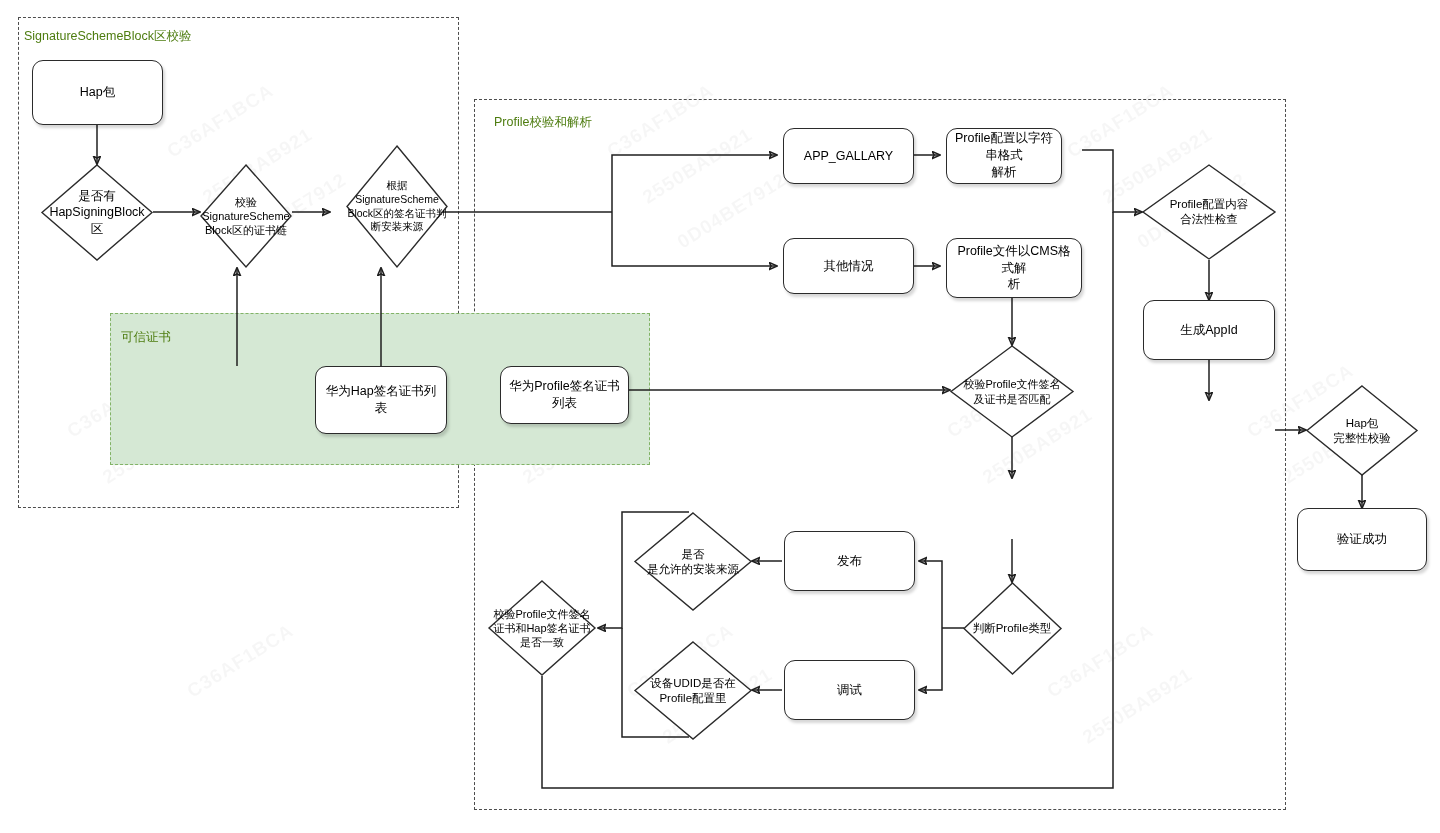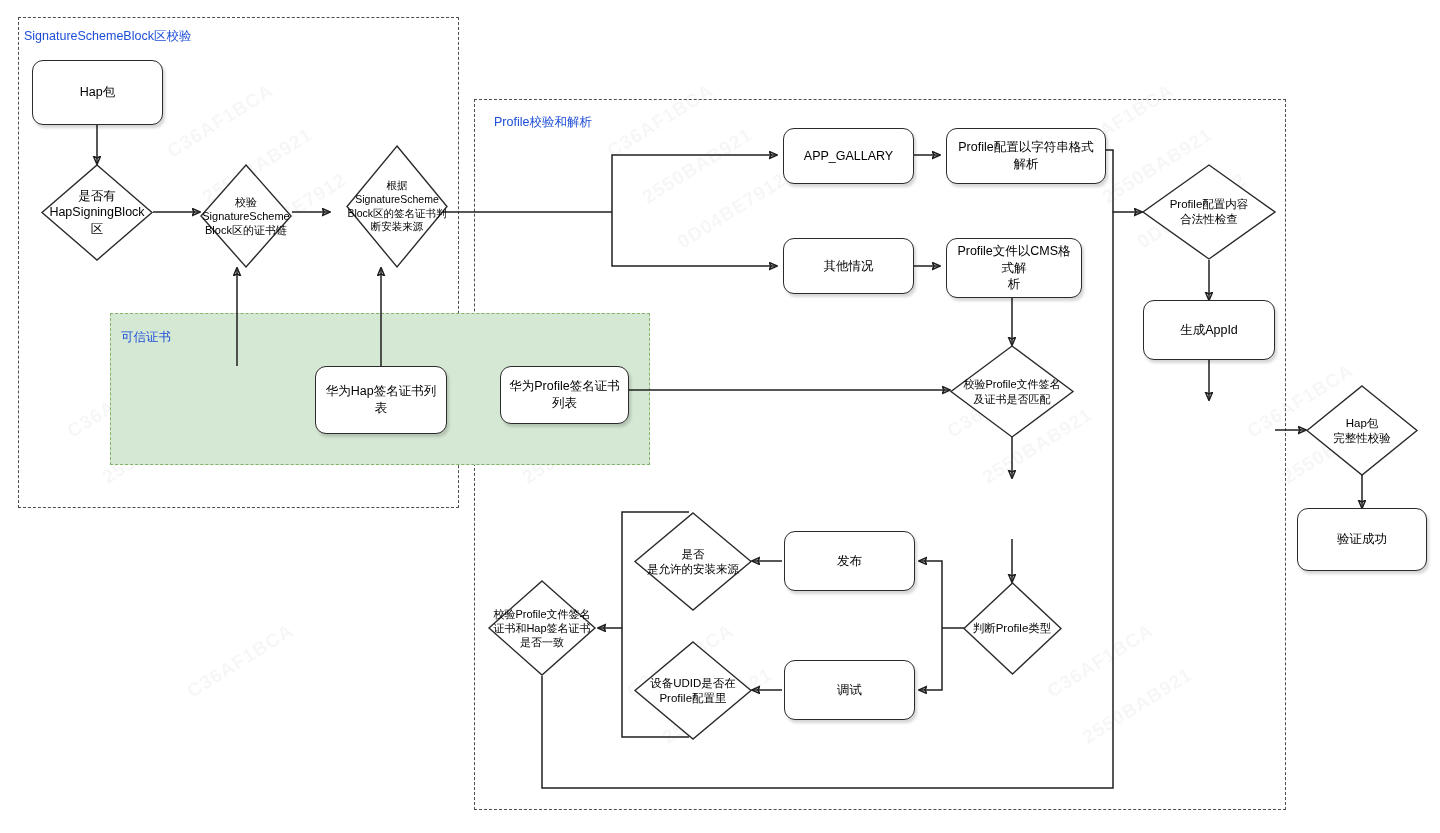--- a/index.html
+++ b/index.html
@@ -1,21 +1,21 @@
 <!DOCTYPE html>
 <html><head>
 <meta charset="utf-8">
 <style>
   html,body{margin:0;padding:0;background:#ffffff;}
   body{font-family:"Liberation Sans","DejaVu Sans",sans-serif;}
   #canvas{position:relative;width:1440px;height:833px;background:#fff;overflow:hidden;}
 
   
   .group{position:absolute;border:1.6px dashed #4d4d4d;background:transparent;box-sizing:border-box;}
-  .group-label{position:absolute;font-size:12.5px;color:#1d4ed8;white-space:nowrap;}
+  .group-label{position:absolute;font-size:12.5px;color:#4d7c0f;white-space:nowrap;}
 
   .green-group{position:absolute;border:1.6px dashed #82b366;background:#d5e8d4;box-sizing:border-box;}
 
   
   .node{position:absolute;box-sizing:border-box;display:flex;align-items:center;justify-content:center;text-align:center;color:#000;}
 
   .box{background:#ffffff;border:1.4px solid #2b2b2b;border-radius:11px;
        box-shadow:2px 3px 3px rgba(0,0,0,0.16);font-size:12.5px;line-height:1.35;padding:2px 6px;}
 
   .diamond-wrap{position:absolute;}
@@ -174,21 +174,21 @@
   </div>
 
   <div class="node box" style="left:783px;top:128px;width:131px;height:56px;">
     <span>APP_GALLARY</span>
   </div>
 
   <div class="node box" style="left:783px;top:238px;width:131px;height:56px;">
     <span>其他情况</span>
   </div>
 
-  <div class="node box" style="left:946px;top:128px;width:160px;height:56px;white-space:pre-line;">
+  <div class="node box" style="left:946px;top:128px;width:116px;height:56px;white-space:pre-line;align-items:flex-end;">
     <span>Profile配置以字符串格式
 解析</span>
   </div>
 
   <div class="node box" style="left:946px;top:238px;width:136px;height:60px;white-space:pre-line;">
     <span>Profile文件以CMS格式解
 析</span>
   </div>
 
   <div class="diamond-wrap" style="left:1142px;top:164px;width:134px;height:96px;">

